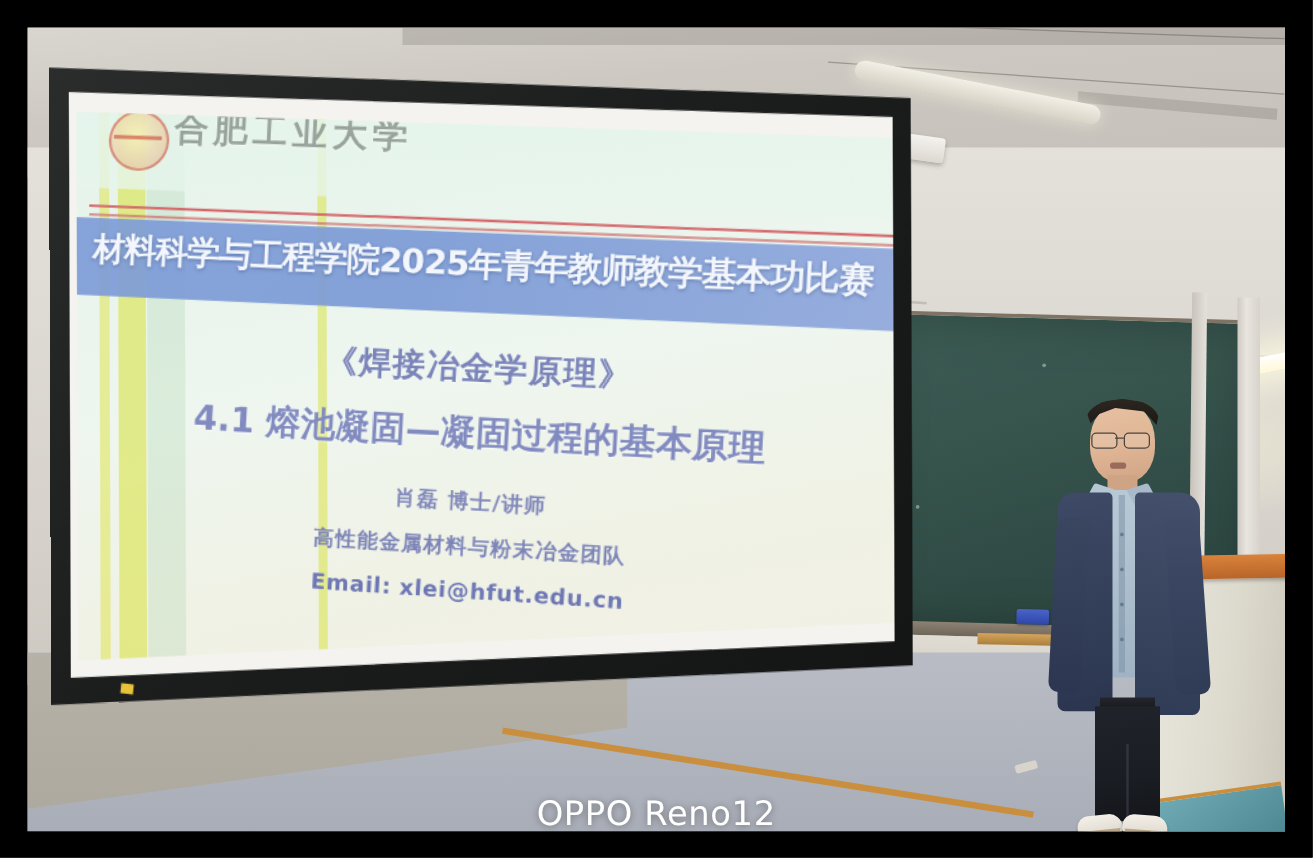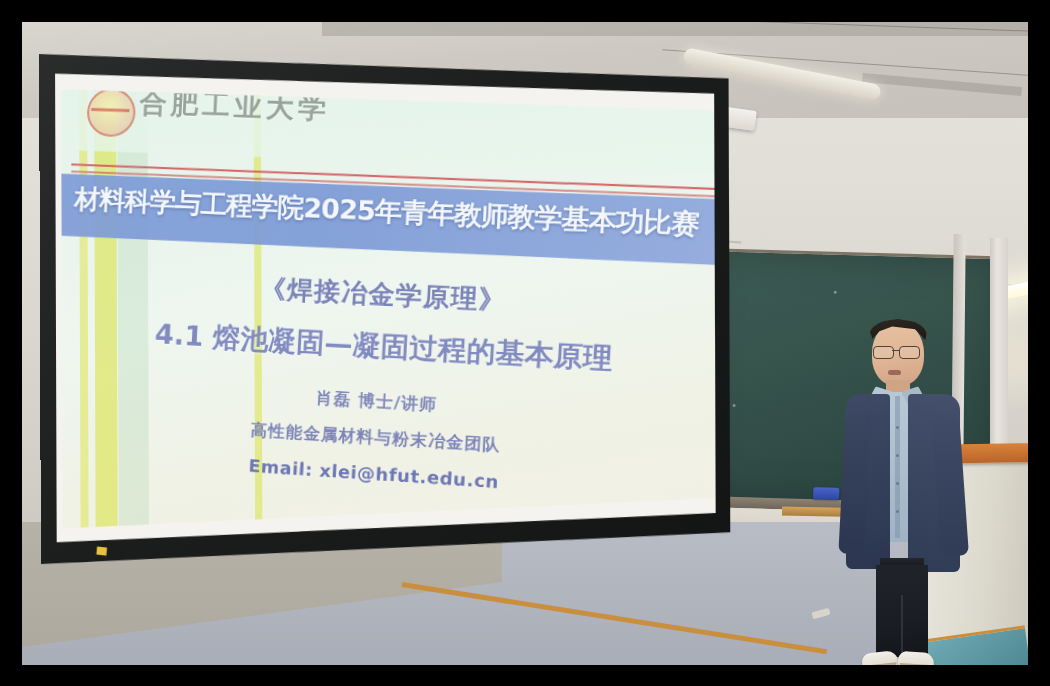--- a/index.html
+++ b/index.html
@@ -354,14 +354,15 @@
         <div class="leg-split"></div>
       </div>
       <div class="shoe l">
           <div class="shoe-sole"></div>
         </div>
       <div class="shoe r">
           <div class="shoe-sole"></div>
         </div>
     </div>
 
+    <div class="oppo-watermark">OPPO Reno12</div>
   </div>
 </div>
 
 </body></html>

